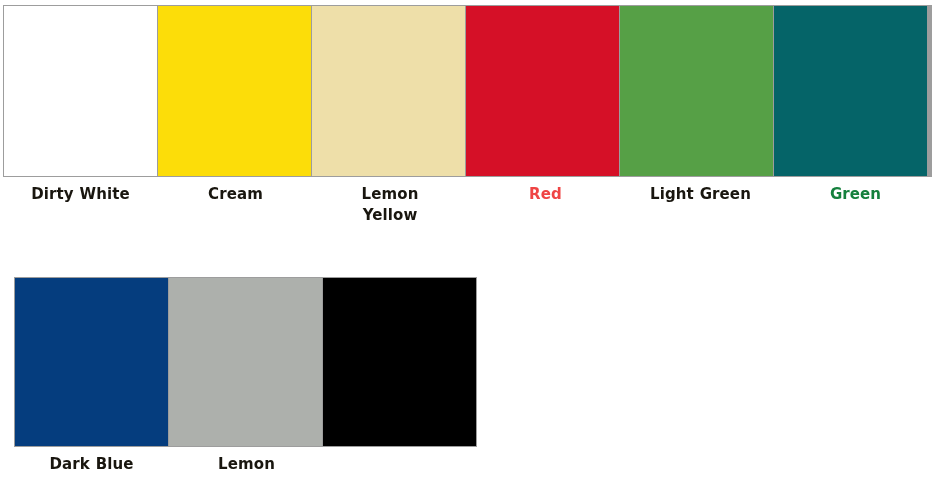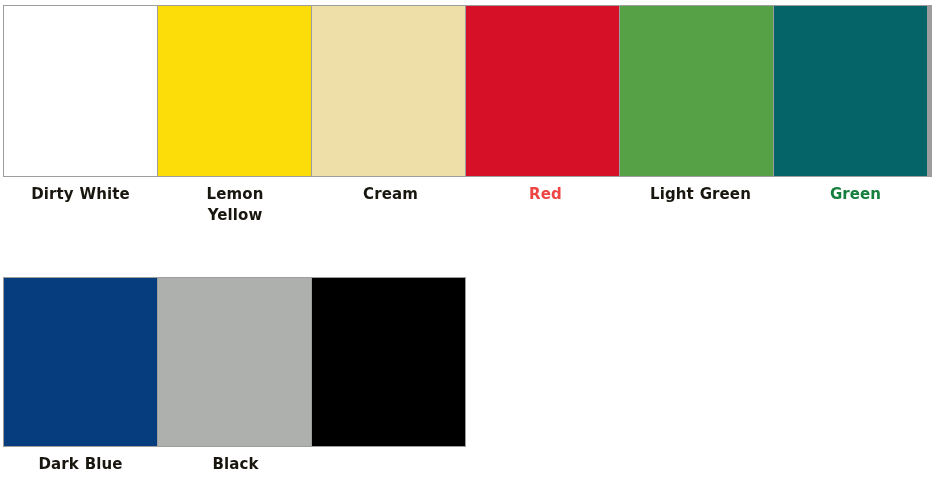--- a/index.html
+++ b/index.html
@@ -72,21 +72,21 @@
   
   #row-1 { left: 3px; top: 5px; }
   #row-1 .swatch-strip { height: 172px; }
   #row-1 .swatch-block { width: 153px; }
   #row-1 .label-band { width: 929px; }
   #row-1 .swatch-label { width: 155px; }
   
   #row-1 .swatch-label.wrap { width: 100px; margin-left: 27px; margin-right: 28px; }
 
   
-  #row-2 { left: 3px; top: 277px; }
+  #row-2 { left: 14px; top: 277px; }
   #row-2 .swatch-strip { height: 170px; }
   #row-2 .swatch-block { width: 153px; }
   #row-2 .label-band { width: 463px; }
   #row-2 .swatch-label { width: 155px; }
 </style>
 </head>
 <body style="background: rgb(255, 255, 255);">
 
 <div class="swatch-chart">
 
@@ -96,37 +96,37 @@
       <div class="swatch-block" style="background-color: rgb(255, 255, 255);"></div>
       <div class="swatch-block" style="background-color: rgb(252, 221, 9);"></div>
       <div class="swatch-block" style="background-color: rgb(238, 223, 169);"></div>
       <div class="swatch-block" style="background-color: rgb(213, 16, 39);"></div>
       <div class="swatch-block" style="background-color: rgb(86, 160, 70);"></div>
       <div class="swatch-block" style="background-color: rgb(5, 100, 104);"></div>
     </div>
 
     <div class="label-band">
       <div class="swatch-label" style="color: rgb(25, 22, 15);">Dirty White</div>
+      <div class="swatch-label" style="color: rgb(25, 22, 15);">Cream</div>
       <div class="swatch-label wrap" style="color: rgb(25, 22, 15);">Lemon Yellow</div>
-      <div class="swatch-label" style="color: rgb(25, 22, 15);">Cream</div>
       <div class="swatch-label" style="color: #ef4444;">Red</div>
       <div class="swatch-label" style="color: rgb(25, 22, 15);">Light Green</div>
       <div class="swatch-label" style="color: #15803d;">Green</div>
     </div>
 
   </div>
 
   <div class="swatch-row" id="row-2">
 
     <div class="swatch-strip" style="border-color: rgb(157, 157, 157); background-color: rgb(157, 157, 157);">
       <div class="swatch-block" style="background-color: rgb(5, 61, 126);"></div>
       <div class="swatch-block" style="background-color: rgb(173, 176, 172);"></div>
       <div class="swatch-block" style="background-color: rgb(0, 0, 0);"></div>
     </div>
 
     <div class="label-band">
       <div class="swatch-label" style="color: rgb(25, 22, 15);">Dark Blue</div>
-      <div class="swatch-label" style="color: rgb(25, 22, 15);">Black</div>
+      <div class="swatch-label" style="color: rgb(25, 22, 15);">Lemon</div>
     </div>
 
   </div>
 
 </div>
 
 </body></html>

